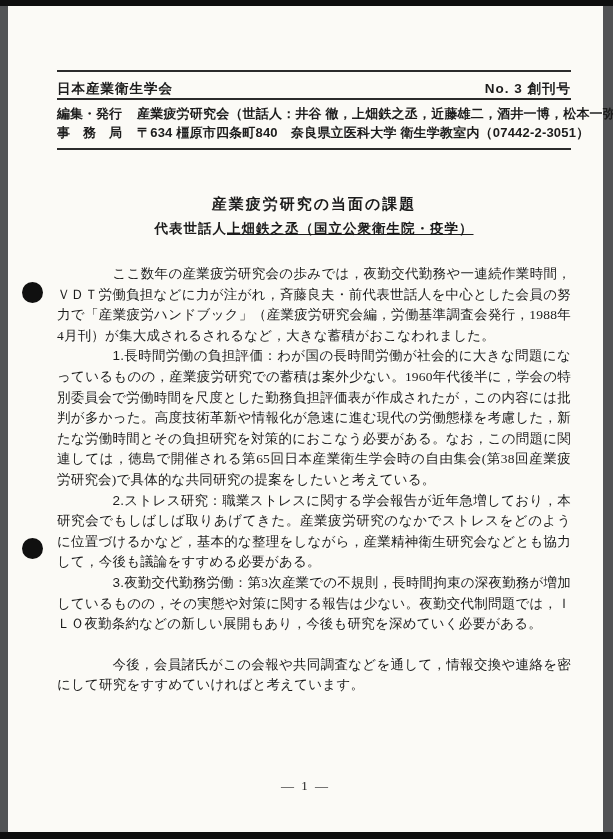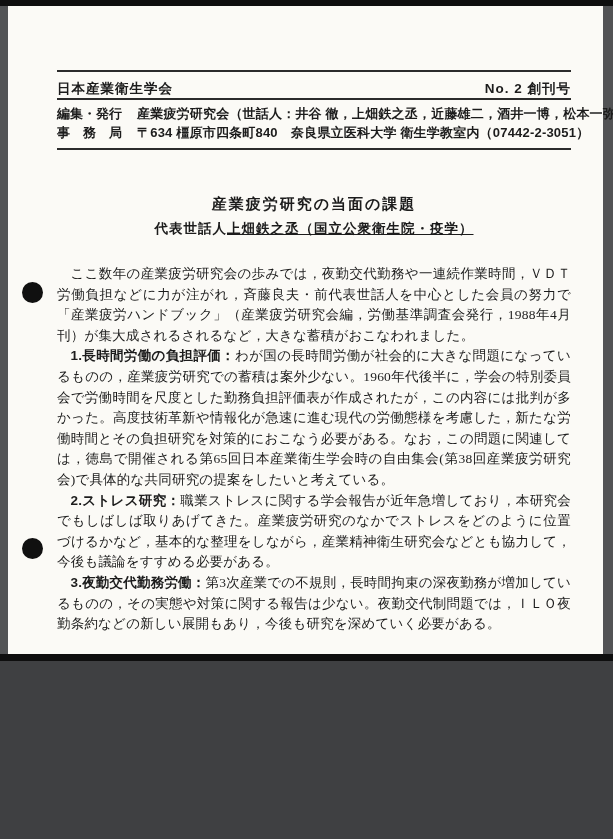--- a/index.html
+++ b/index.html
@@ -2,21 +2,21 @@
 <html><head>
 <meta charset="utf-8">
 <style>
   html,body { margin:0; padding:0; }
   body {
     width:613px; height:839px;
     font-family:"Liberation Sans", sans-serif;
     background:#3f4042;
   }
   .scan {
-    position:relative; width:613px; height:661px;
+    position:relative; width:613px; height:839px;
     background:#525355; overflow:hidden;
   }
   .bar-top    { position:absolute; left:0; top:0;    width:613px; height:6px; background:#0e0e0e; }
   .bar-bottom { position:absolute; left:0; bottom:0; width:613px; height:7px; background:#0e0e0e; }
   .paper {
     position:absolute; left:8px; top:6px; width:595px; height:826px;
     background:#fbfaf6; color:#1c1c1c;
   }
   .hole {
     position:absolute; width:21px; height:21px; border-radius:50%;
@@ -61,21 +61,21 @@
   }
   .byline .name { margin-left:0;text-decoration:underline; }
 
   .bodytext {
     margin-top:26px;
     font-family:"Liberation Serif","DejaVu Serif",serif;
     font-size:13.5px; line-height:20.6px;
     text-align:justify; letter-spacing:0.2px;
   }
   .bodytext p { margin:0; text-indent:1em; }
-  .bodytext p b { font-family:"Liberation Sans",sans-serif; font-weight:700; }
+  .bodytext p b { font-family:"Liberation Sans",sans-serif; font-weight:400;margin-left:42px; }
   .bodytext p.closing { margin-top:20px; }
 
   .pageno {
     position:absolute; left:0; right:0; bottom:38px;
     text-align:center; font-size:13px; letter-spacing:2px;
     font-family:"Liberation Serif","DejaVu Serif",serif;
   }
 </style>
 </head>
 <body>
@@ -85,21 +85,21 @@
 
   <div class="paper">
     <div class="hole hole-1"></div>
     <div class="hole hole-2"></div>
 
     <div class="masthead">
       <div class="rule"></div>
 
       <div class="mast-row">
         <span>日本産業衛生学会</span>
-        <span>No. 2  創刊号</span>
+        <span>No. 3  創刊号</span>
       </div>
 
 
       <div class="rule"></div>
 
       <div class="pub-lines">
         <div class="pub-line">
           <b class="lbl">編集・発行</b><span class="val">産業疲労研究会（世話人：井谷 徹，上畑鉄之丞，近藤雄二，酒井一博，松本一弥）</span>
         </div>
         <div class="pub-line">

